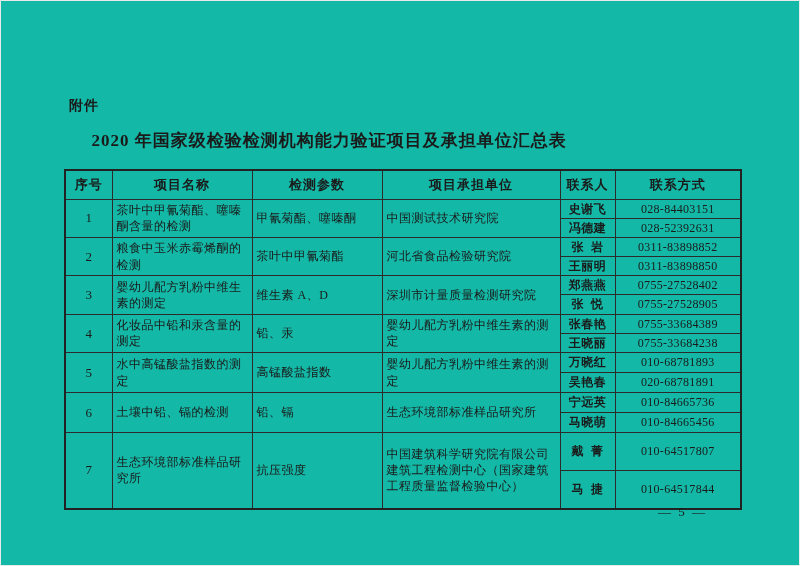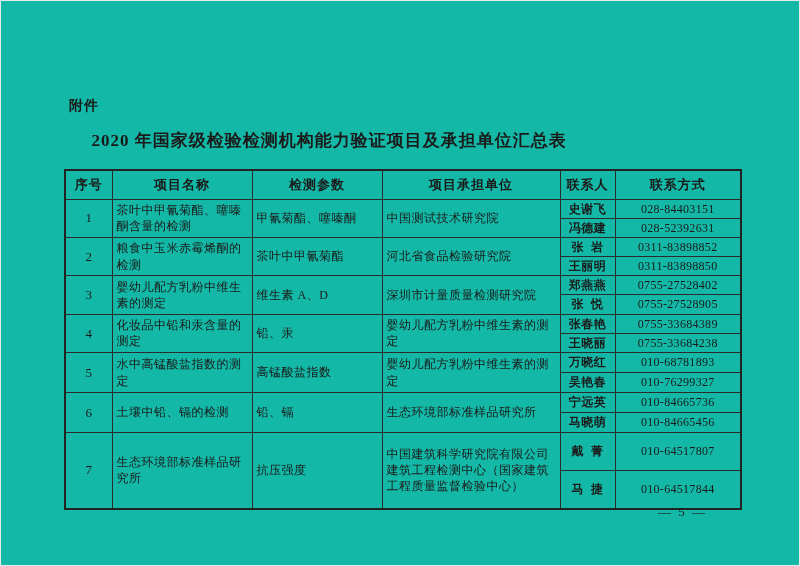--- a/index.html
+++ b/index.html
@@ -124,21 +124,21 @@
         <tr class="sub20">
           <td class="c-no" rowspan="2">5</td>
           <td class="c-project" rowspan="2">水中高锰酸盐指数的测定</td>
           <td class="c-params" rowspan="2">高锰酸盐指数</td>
           <td class="c-org" rowspan="2">婴幼儿配方乳粉中维生素的测定</td>
           <td class="c-person">万晓红</td>
           <td class="c-phone">010-68781893</td>
         </tr>
         <tr class="sub20">
           <td class="c-person">吴艳春</td>
-          <td class="c-phone">010-76299327</td>
+          <td class="c-phone">020-68781891</td>
         </tr>
         <tr class="sub20">
           <td class="c-no" rowspan="2">6</td>
           <td class="c-project" rowspan="2">土壤中铅、镉的检测</td>
           <td class="c-params" rowspan="2">铅、镉</td>
           <td class="c-org" rowspan="2">生态环境部标准样品研究所</td>
           <td class="c-person">宁远英</td>
           <td class="c-phone">010-84665736</td>
         </tr>
         <tr class="sub20">

